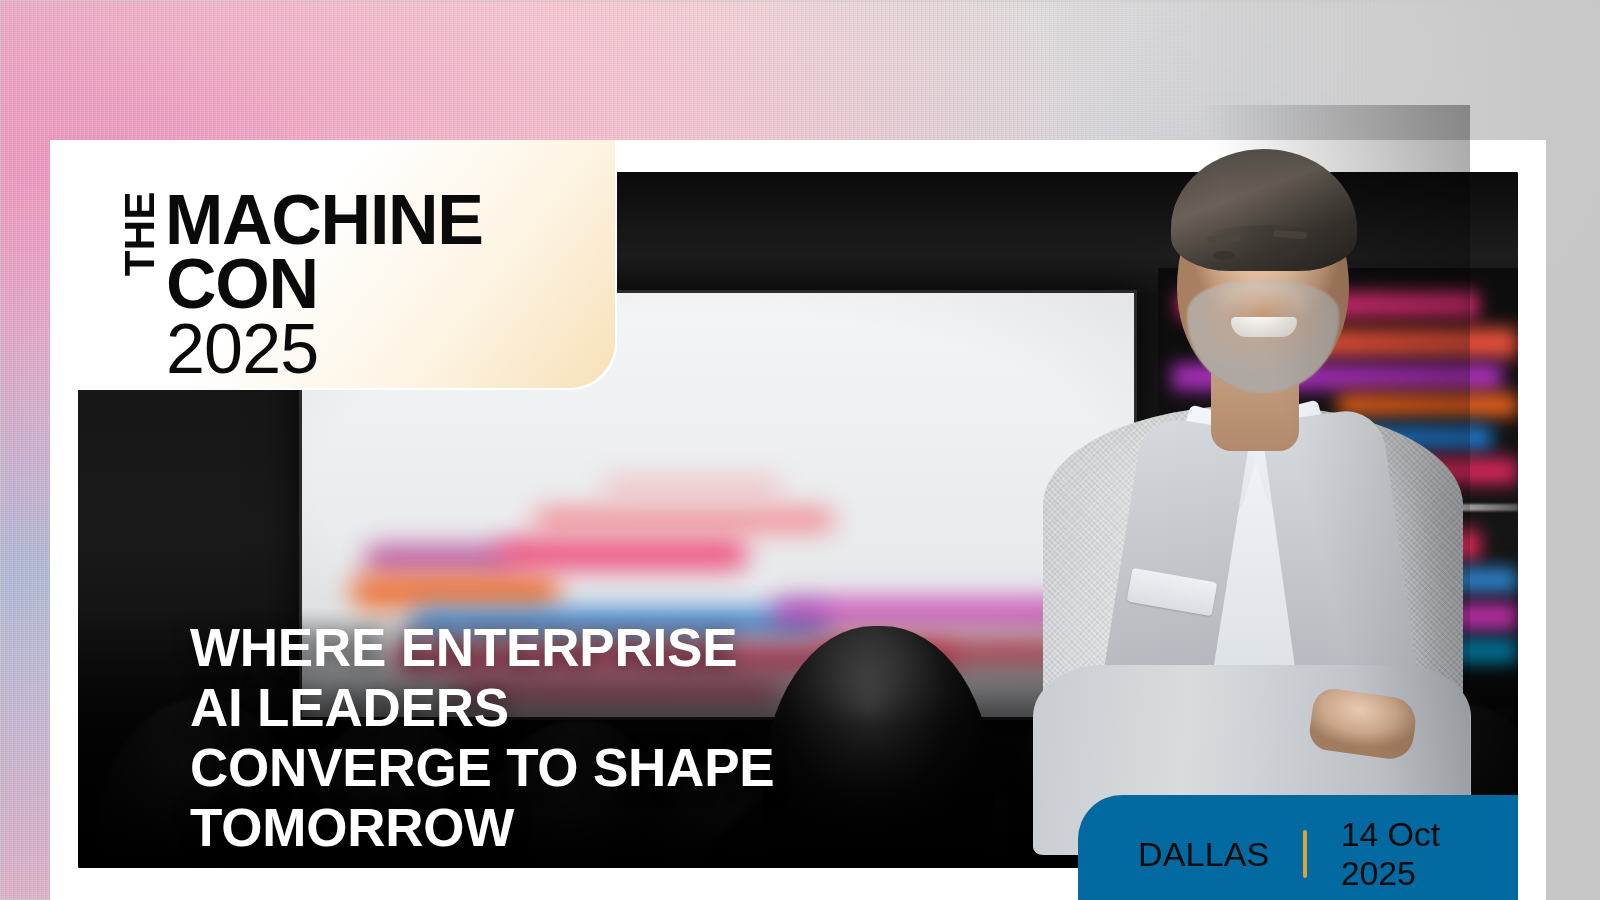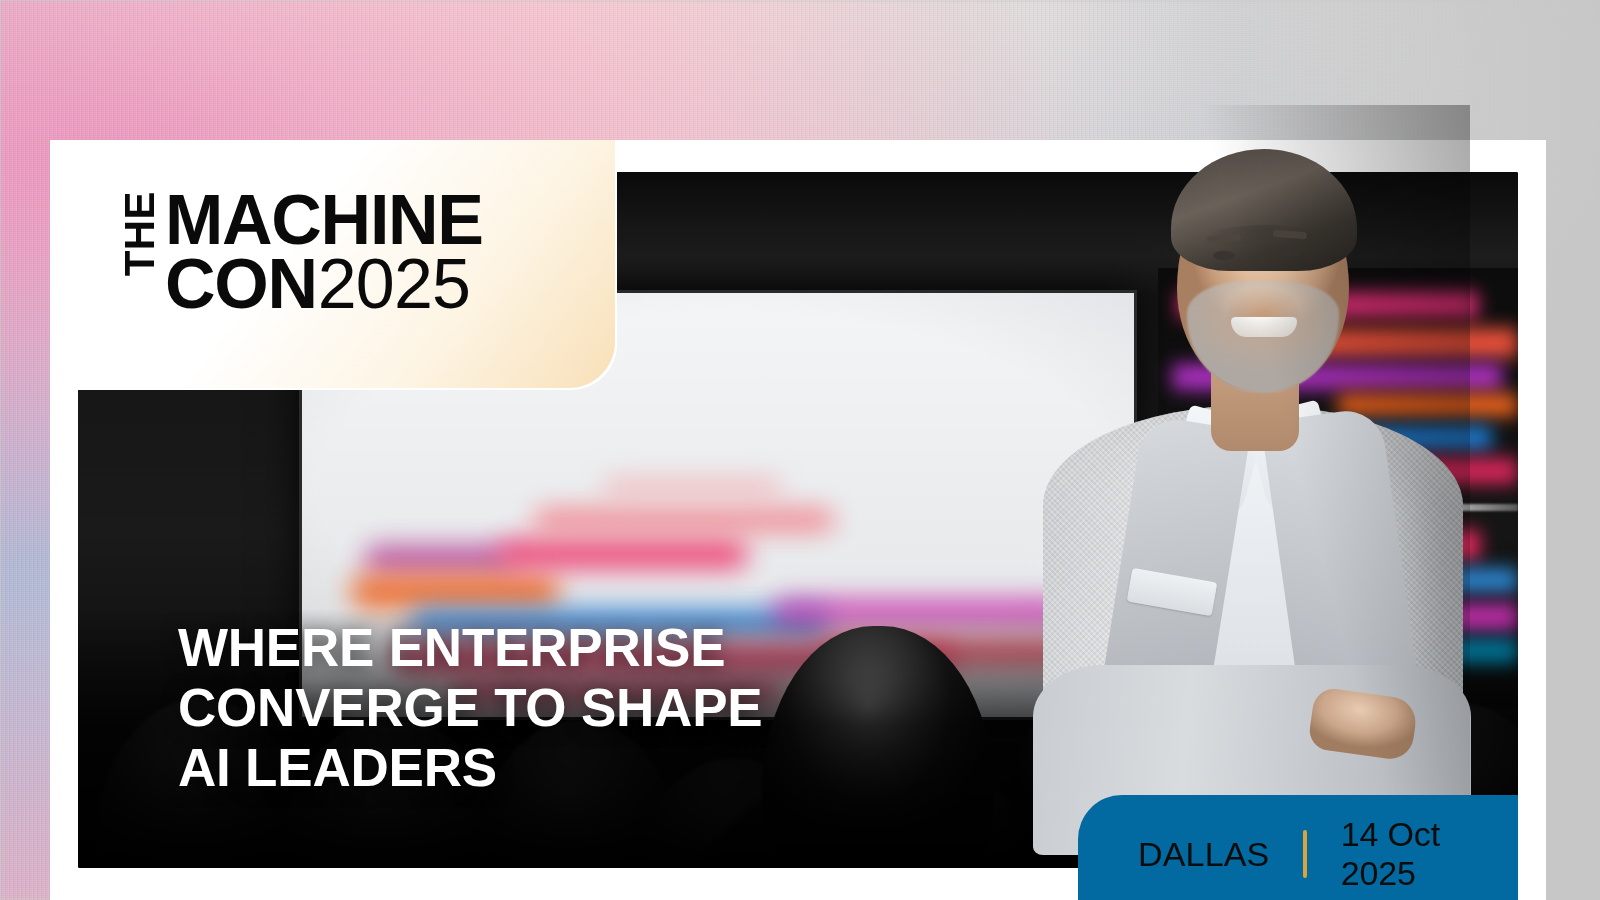--- a/index.html
+++ b/index.html
@@ -93,21 +93,21 @@
     font-size:42px; font-weight:800;
     letter-spacing:.01em;
     color:#0a0a0a; line-height:.88;
     margin-right:6px; margin-top:3px;
   }
   .lockup-lines { display:flex; flex-direction:column; }
   .line-machine {
     font-size:70px; font-weight:800; letter-spacing:-.018em;
     color:#0a0a0a; line-height:.92;
   }
-  .line-con-row { display:flex; align-items:baseline; line-height:.92; }
+  .line-con-row { display:flex; align-items:baseline; line-height:.92;flex-direction:column; }
   .word-con {
     font-size:70px; font-weight:800; letter-spacing:-.018em; color:#0a0a0a;
   }
   .word-year {
     font-size:70px; font-weight:400; letter-spacing:-.012em; color:#0a0a0a;
     margin-left:1px;
   }
 
   
   .stage {
@@ -336,21 +336,21 @@
     border-radius:6px 6px 22px 22px;
   }
   .sp-shadow {
     position:absolute; left:0; top:0; width:100%; height:100%;
     background:linear-gradient(255deg, rgba(0,0,0,.34) 0%, rgba(0,0,0,0) 42%);
     pointer-events:none;
   }
 
   
   .headline {
-    position:absolute; left:128px; top:478px;
+    position:absolute; left:140px; top:478px;
     z-index:38;
     color:#ffffff;
     font-size:53px; font-weight:800;
     line-height:1.135; letter-spacing:-.004em;
     text-shadow:0 2px 18px rgba(0,0,0,.55);
     max-width:700px;
   }
   .headline .hl-line { display:block; white-space:nowrap; }
 
   
@@ -476,22 +476,23 @@
           <span class="line-con-row">
             <span class="word-con">CON</span>
             <span class="word-year">2025</span>
           </span>
         </span>
       </div>
     </div>
 
     <div class="headline">
       <span class="hl-line">WHERE ENTERPRISE</span>
+      <span class="hl-line">AI LEADERS</span>
       <span class="hl-line">CONVERGE TO SHAPE</span>
-      <span class="hl-line">AI LEADERS</span>
+      <span class="hl-line">TOMORROW</span>
     </div>
 
     <div class="pill">
       <span class="pill-city">DALLAS</span>
       <span class="pill-div" style="background: rgb(217, 164, 59);"></span>
       <span class="pill-date">14 Oct 2025</span>
     </div>
 
   </div>
 </div>

